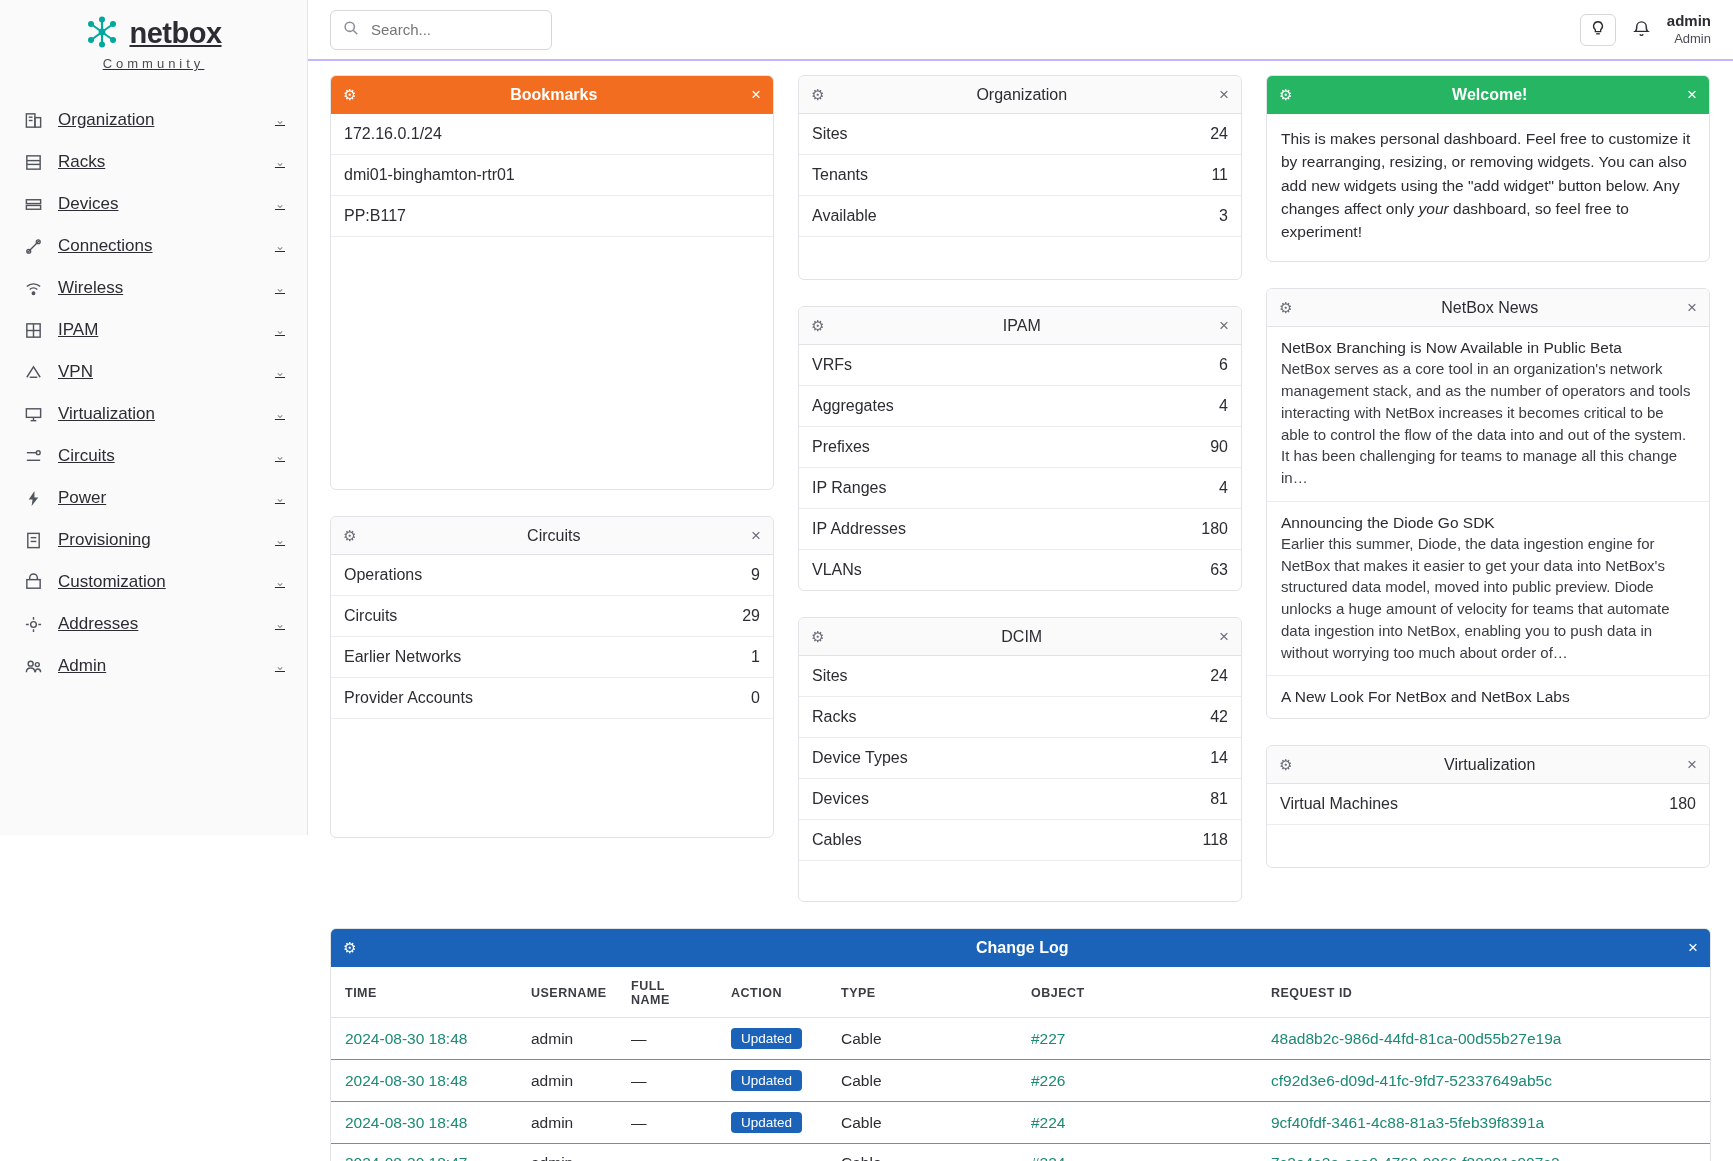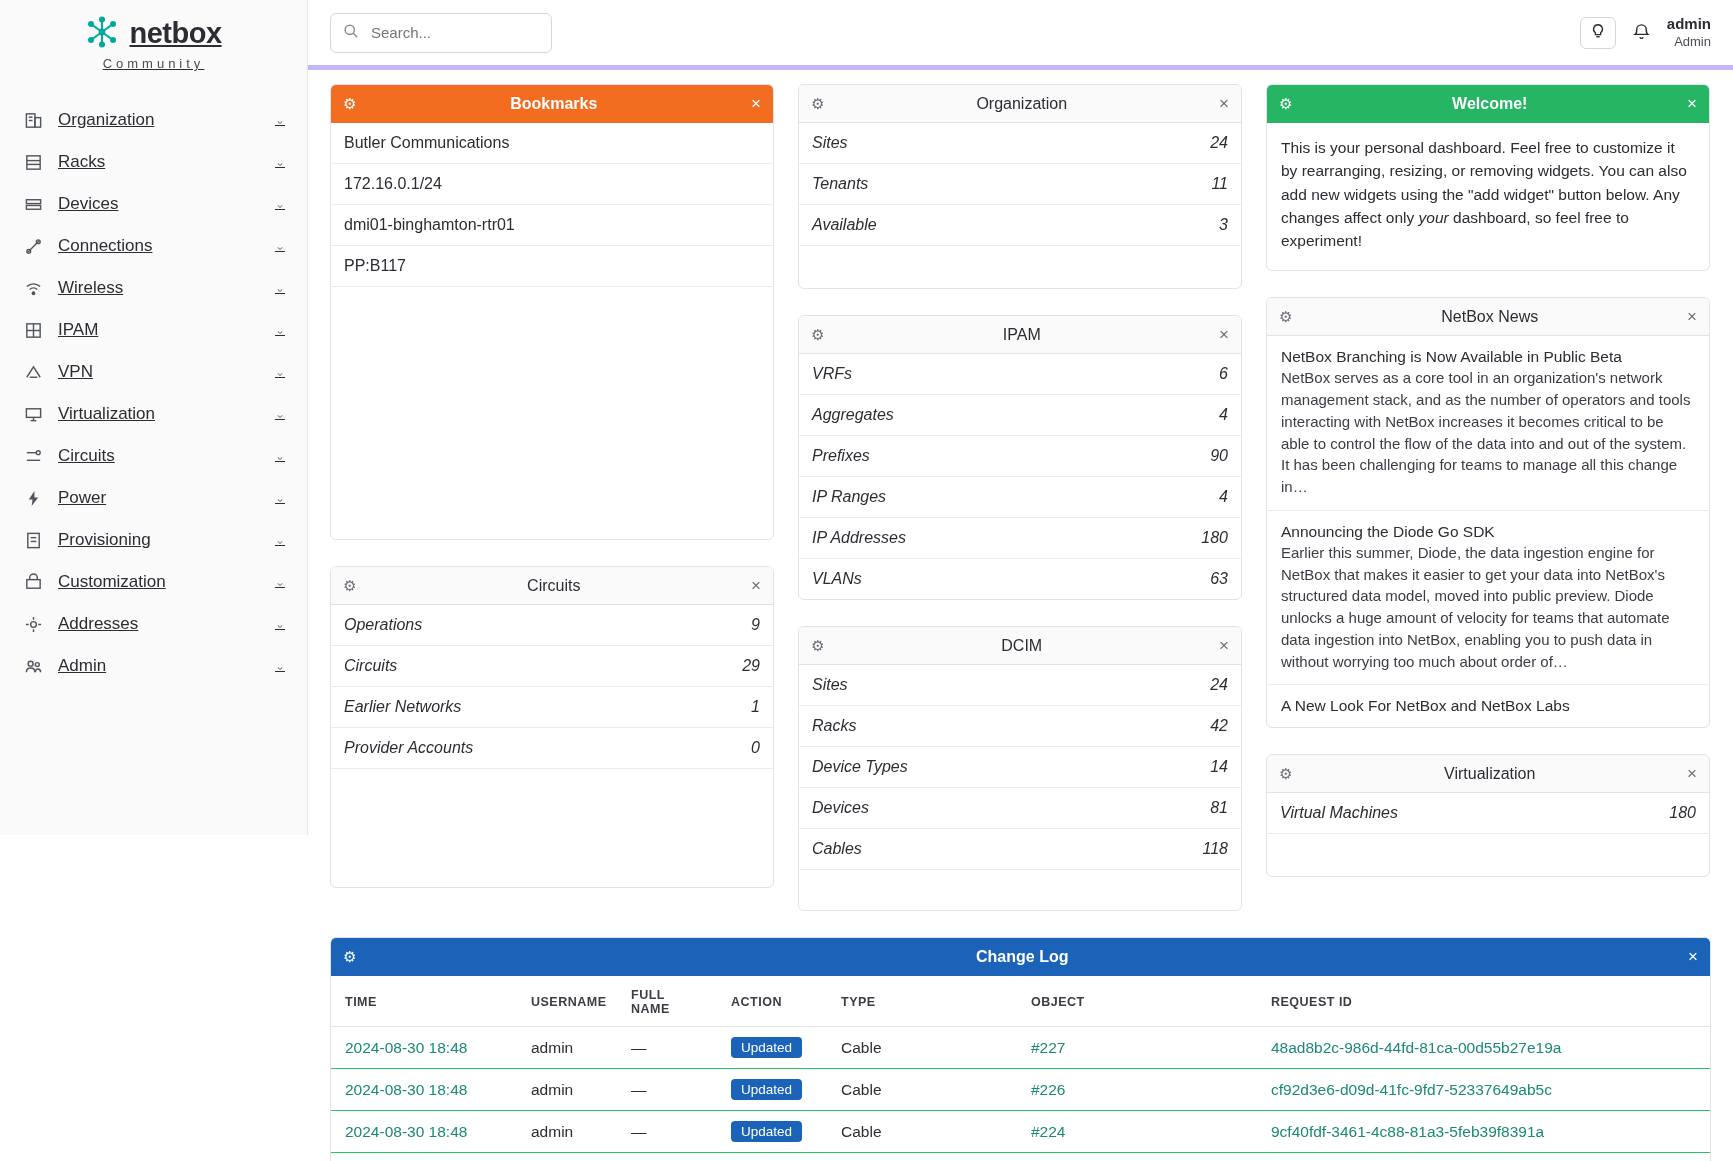--- a/index.html
+++ b/index.html
@@ -33,23 +33,23 @@
     padding: 10px 22px 10px 22px;
     font-size: 17px; color:#2b2d33; cursor:pointer;
   }
   .nav-icon { width:22px; height:22px; display:inline-flex; align-items:center; justify-content:center; color:#51555e; }
   .nav-label { flex:1; }
   .chev { color:#8a8e96; font-size:12px; }
 
   
   .main { flex:1; height:1161px; overflow:hidden; background:#fff; }
   .topbar {
-    height: 70px; display:flex; align-items:center;
+    height: 61px; display:flex; align-items:center;
     padding: 0 22px 0 22px; gap: 14px;
-    border-bottom: 5px solid #c4b5fd;
+    border-bottom: 2px solid #c4b5fd;
   }
   .search-box {
     width: 222px; height: 40px; border:1px solid #d5d7da; border-radius:6px;
     display:flex; align-items:center; gap:10px; padding: 0 12px; background:#fff;
   }
   .search-box input {
     border:none; outline:none; font-size:15px; font-family:"Liberation Sans",sans-serif;
     width: 100%; color:#2b2d33; background:transparent;
   }
   .search-icon { color:#8a8e96; }
@@ -82,21 +82,21 @@
   .card-title { flex:1; text-align:center; font-size:16px; font-weight:400; }
   .card-head.orange .card-title, .card-head.green .card-title, .card-head.blue .card-title { color:#fff; font-weight:600; }
   .gear { font-size:15px; color:#6c7079; cursor:pointer; }
   .card-head.orange .gear, .card-head.green .gear, .card-head.blue .gear { color:#fff; }
   .close { font-size:17px; color:#6c7079; cursor:pointer; line-height:1; }
   .card-head.orange .close, .card-head.green .close, .card-head.blue .close { color:#fff; }
 
   .list { }
   .list-row {
     display:flex; align-items:flex-start; justify-content:space-between;
-    padding: 11px 13px; border-bottom:1px solid #ededee; font-size:16px;font-style:italic;
+    padding: 11px 13px; border-bottom:1px solid #ededee; font-size:16px;
   }
   .list-row:last-child { border-bottom:none; }
   .list-row .val { font-weight:400; }
   .link-row { padding: 11px 13px; border-bottom:1px solid #ededee; font-size:16px; }
   .link-row:last-child { border-bottom:none; }
   .welcome-body { padding: 13px 14px 18px 14px; line-height:1.5; font-size:15.5px; }
 
   .news-item { padding: 12px 14px; border-bottom:1px solid #ededee; }
   .news-item:last-child { border-bottom:none; }
   .news-title { font-size:15.5px; color:#2b2d33; }
@@ -361,21 +361,20 @@
 
         <div class="col col-a">
 
           <div class="card">
             <div class="card-head orange">
               <span class="gear">⚙</span>
               <span class="card-title">Bookmarks</span>
               <span class="close">×</span>
             </div>
             <div class="list">
-              <div class="link-row">Butler Communications</div>
               <div class="link-row">172.16.0.1/24</div>
               <div class="link-row">dmi01-binghamton-rtr01</div>
               <div class="link-row">PP:B117</div>
               <div class="spacer-h-bm"></div>
             </div>
           </div>
 
           <div class="card">
             <div class="card-head">
               <span class="gear">⚙</span>
@@ -499,21 +498,21 @@
 
         <div class="col col-c">
 
           <div class="card">
             <div class="card-head green">
               <span class="gear">⚙</span>
               <span class="card-title">Welcome!</span>
               <span class="close">×</span>
             </div>
             <div class="welcome-body">
-              <span>This is your personal dashboard. Feel free to customize it by rearranging, resizing, or removing widgets. You can also add new widgets using the "add widget" button below. Any changes affect only </span><em>your</em><span> dashboard, so feel free to experiment!</span>
+              <span>This is makes personal dashboard. Feel free to customize it by rearranging, resizing, or removing widgets. You can also add new widgets using the "add widget" button below. Any changes affect only </span><em>your</em><span> dashboard, so feel free to experiment!</span>
             </div>
           </div>
 
           <div class="card">
             <div class="card-head">
               <span class="gear">⚙</span>
               <span class="card-title">NetBox News</span>
               <span class="close">×</span>
             </div>
             <div>

